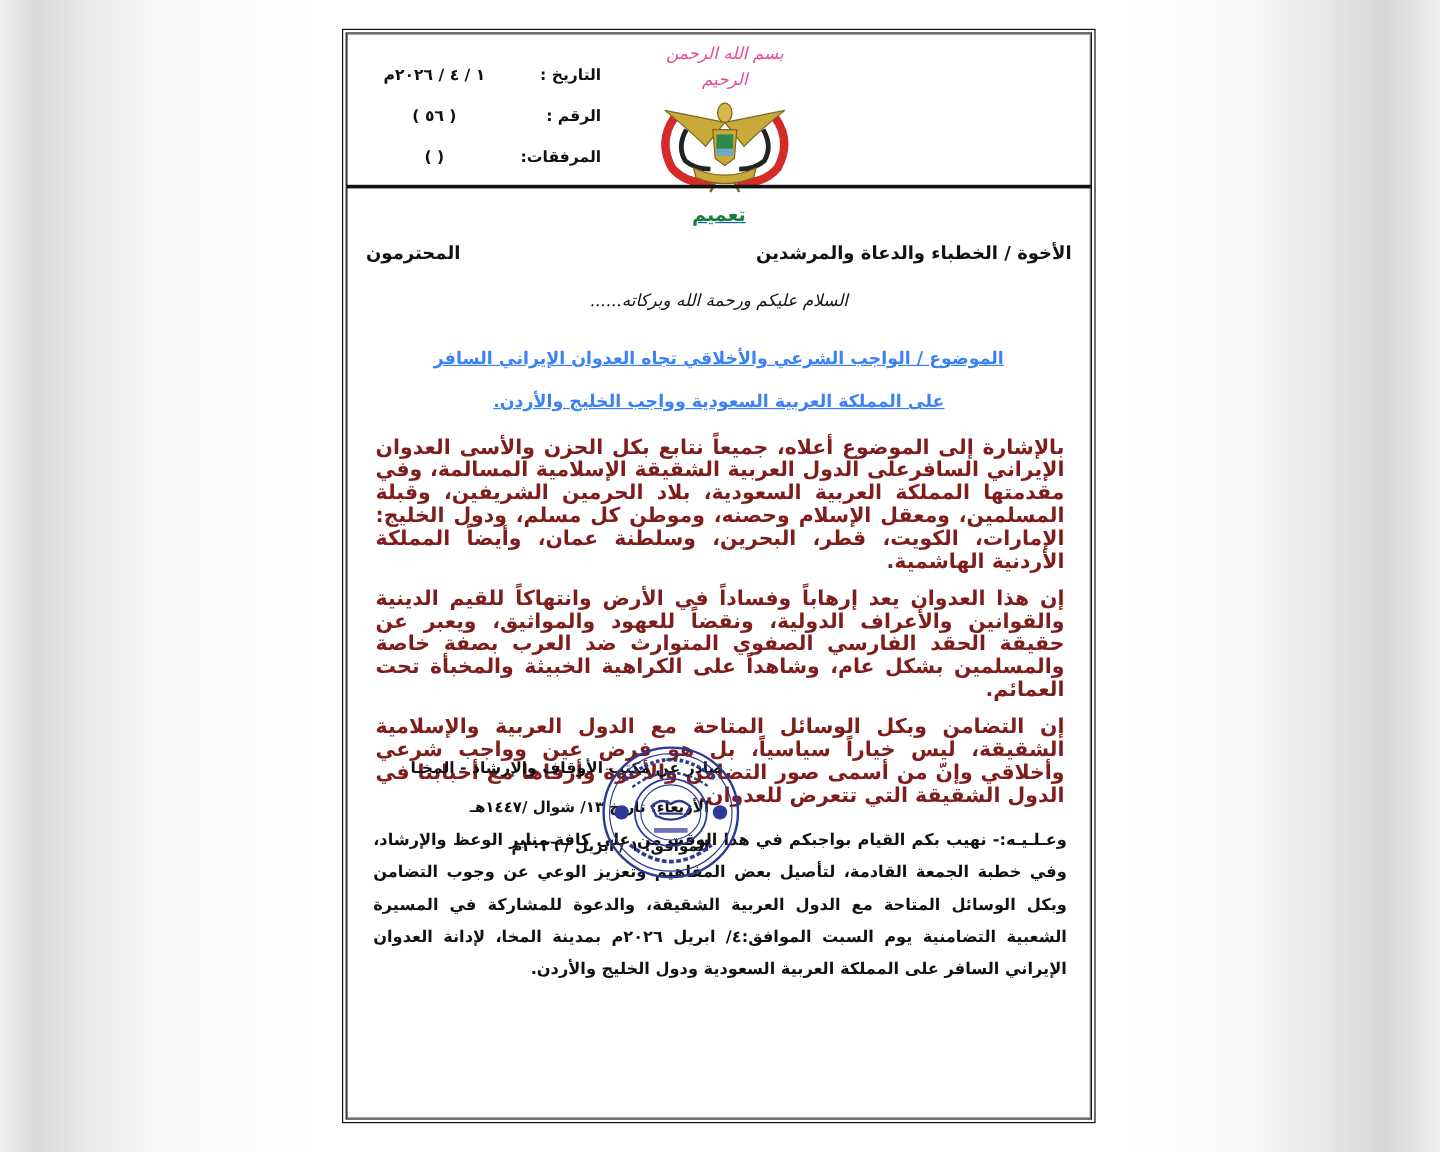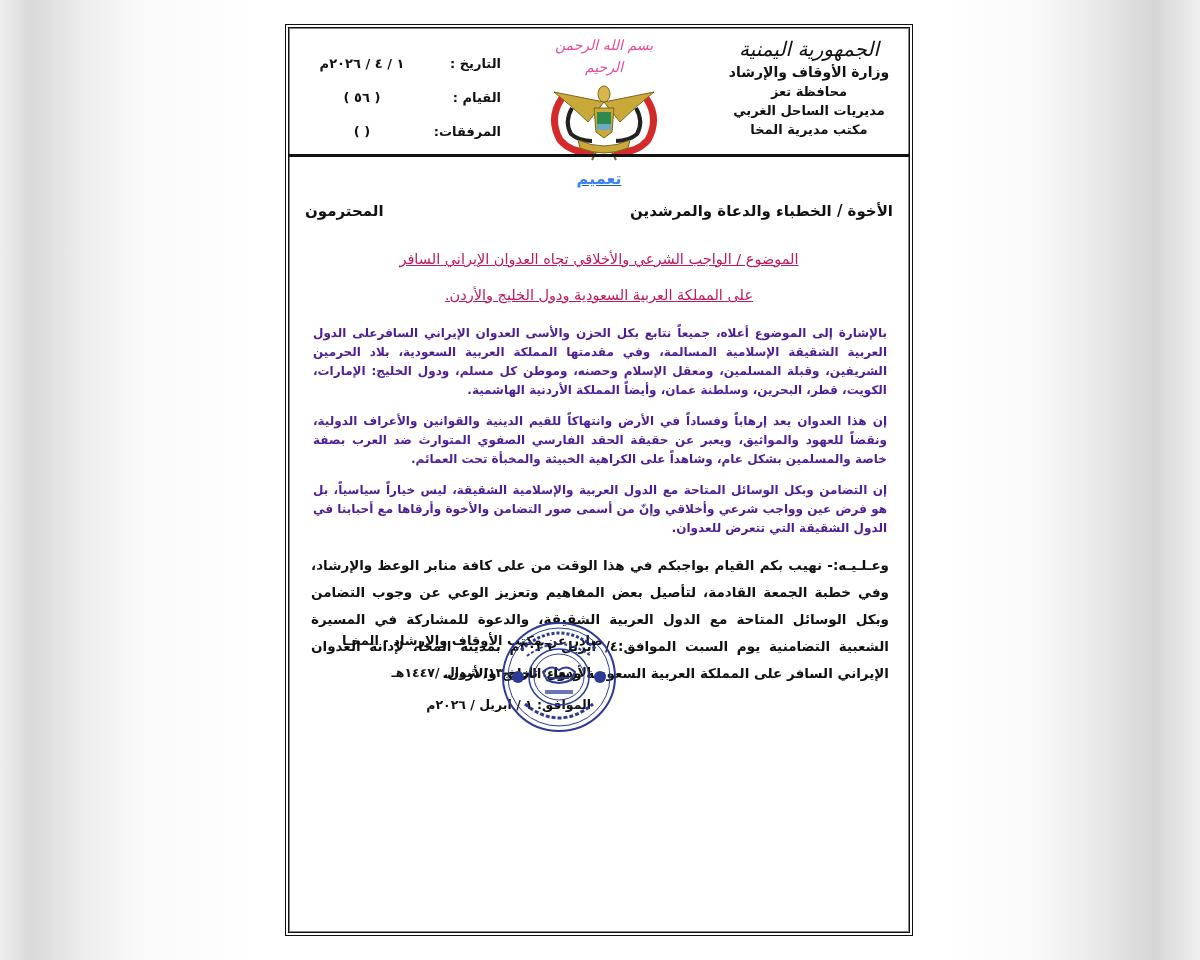--- a/index.html
+++ b/index.html
@@ -61,41 +61,41 @@
     }
     .hdr-left .row { display: flex; height: 34px; align-items: center; }
     .hdr-left .lbl { width: 72px; text-align: right; }
     .hdr-left .val { flex: 1; text-align: center; padding-right: 6px; }
     
     .body {
       position: absolute; left: 14px; right: 14px; top: 136px; bottom: 0;
       direction: rtl; color: #111;
     }
     .title {
-      text-align: center; color: #3b82f6; font-weight: bold; font-size: 16px;
+      text-align: center; color: #15803d; font-weight: bold; font-size: 16px;
       text-decoration: underline; text-decoration-color: #1a5fa8; line-height: 22px;
       margin-top: 4px;
     }
     .addressee {
       display: flex; justify-content: space-between; font-weight: bold; font-size: 15px;
       margin-top: 10px; line-height: 22px; padding: 0 2px;
     }
     .greeting {
       text-align: center; font-family: "DejaVu Serif", serif; font-style: italic;
       font-size: 14px; margin-top: 18px; line-height: 22px;
     }
     .subject {
-      text-align: center; color: #be185d; font-weight: normal; font-size: 14.5px;
+      text-align: center; color: #3b82f6; font-weight: bold; font-size: 14.5px;
       text-decoration: underline; line-height: 22px;
     }
     .subject.first { margin-top: 26px; }
     .subject.second { margin-top: 14px; }
     .para {
-      font-size: 12px; line-height: 19px; margin-top: 12px; padding: 0 8px 0 10px;
-      text-align: justify; font-weight: bold; color: #4c1d95;
+      font-size: 17px; line-height: 19px; margin-top: 12px; padding: 0 8px 0 10px;
+      text-align: justify; font-weight: bold; color: #7f1d1d;
     }
     .para.p1 { margin-top: 18px; }
     .directive {
       font-size: 13.5px; line-height: 27px; margin-top: 14px; padding: 0 6px 0 8px;
       text-align: justify; font-weight: bold; color: #111;
     }
     .directive .lead { letter-spacing: 2px; }
     .closing {
       text-align: center; font-family: "DejaVu Serif", serif; font-style: italic;
       font-size: 12.5px; line-height: 20px; margin-top: 2px;
@@ -112,27 +112,20 @@
   </style>
 </head>
 <body>
 
 <div class="bg-left"></div>
 <div class="bg-right"></div>
 
 <div class="page">
   <div class="frame">
 
-    <div class="hdr-right">
-      <div class="calli">الجمهورية اليمنية</div>
-      <div class="ministry">وزارة الأوقاف والإرشاد</div>
-      <div class="line">محافظة تعز</div>
-      <div class="line">مديريات الساحل الغربي</div>
-      <div class="line">مكتب مديرية المخا</div>
-    </div>
 
     <div class="emblem">
       <div class="basmala">بسم الله الرحمن الرحيم</div>
       <svg width="120" height="84" viewBox="0 0 120 84">
 
         <path d="M18 20 Q4 40 16 62 Q28 76 50 74" fill="none" stroke="#d42a2a" stroke-width="7"></path>
         <path d="M24 26 Q14 42 22 58 Q32 68 48 68" fill="none" stroke="#ffffff" stroke-width="4"></path>
         <path d="M28 30 Q20 44 27 56 Q35 63 48 63" fill="none" stroke="#222" stroke-width="4"></path>
         <path d="M102 20 Q116 40 104 62 Q92 76 70 74" fill="none" stroke="#d42a2a" stroke-width="7"></path>
         <path d="M96 26 Q106 42 98 58 Q88 68 72 68" fill="none" stroke="#ffffff" stroke-width="4"></path>
@@ -151,39 +144,40 @@
         <path d="M52 74 L48 82 M68 74 L72 82" stroke="#7a6420" stroke-width="2"></path>
       </svg>
     </div>
 
     <div class="hdr-left">
       <div class="row">
         <span class="lbl">التاريخ :</span>
         <span class="val">١ / ٤ / ٢٠٢٦م</span>
       </div>
       <div class="row">
-        <span class="lbl">القيام :</span>
+        <span class="lbl">الرقم :</span>
         <span class="val">(   ٥٦   )</span>
       </div>
       <div class="row">
         <span class="lbl">المرفقات:</span>
         <span class="val">(        )</span>
       </div>
     </div>
 
     <div class="divider"></div>
 
     <div class="body">
       <div class="title">تعميم</div>
       <div class="addressee">
         <span>الأخوة / الخطباء والدعاة والمرشدين</span>
         <span>المحترمون</span>
       </div>
+      <div class="greeting">السلام عليكم ورحمة الله وبركاته......</div>
       <div class="subject first">الموضوع / الواجب الشرعي والأخلاقي تجاه العدوان الإيراني السافر</div>
-      <div class="subject second">على المملكة العربية السعودية ودول الخليج والأردن.</div>
+      <div class="subject second">على المملكة العربية السعودية وواجب الخليج والأردن.</div>
 
       <p class="para p1">بالإشارة إلى الموضوع أعلاه، جميعاً نتابع بكل الحزن والأسى العدوان الإيراني السافرعلى الدول العربية الشقيقة الإسلامية المسالمة، وفي مقدمتها المملكة العربية السعودية، بلاد الحرمين الشريفين، وقبلة المسلمين، ومعقل الإسلام وحصنه، وموطن كل مسلم، ودول الخليج: الإمارات، الكويت، قطر، البحرين، وسلطنة عمان، وأيضاً المملكة الأردنية الهاشمية.</p>
       <p class="para">إن هذا العدوان يعد إرهاباً وفساداً في الأرض وانتهاكاً للقيم الدينية والقوانين والأعراف الدولية، ونقضاً للعهود والمواثيق، ويعبر عن حقيقة الحقد الفارسي الصفوي المتوارث ضد العرب بصفة خاصة والمسلمين بشكل عام، وشاهداً على الكراهية الخبيثة والمخبأة تحت العمائم.</p>
       <p class="para">إن التضامن وبكل الوسائل المتاحة مع الدول العربية والإسلامية الشقيقة، ليس خياراً سياسياً، بل هو فرض عين وواجب شرعي وأخلاقي وإنّ من أسمى صور التضامن والأخوة وأرقاها مع أحبابنا في الدول الشقيقة التي تتعرض للعدوان.</p>
 
       <p class="directive">
         <span class="lead">وعـلـيـه:-</span>
         <span>نهيب بكم القيام بواجبكم في هذا الوقت من على كافة منابر الوعظ والإرشاد، وفي خطبة الجمعة القادمة، لتأصيل بعض المفاهيم وتعزيز الوعي عن وجوب التضامن وبكل الوسائل المتاحة مع الدول العربية الشقيقة، والدعوة للمشاركة في المسيرة الشعبية التضامنية يوم السبت الموافق:٤/ ابريل ٢٠٢٦م بمدينة المخا، لإدانة العدوان الإيراني السافر على المملكة العربية السعودية ودول الخليج والأردن.</span>
       </p>
     </div>

